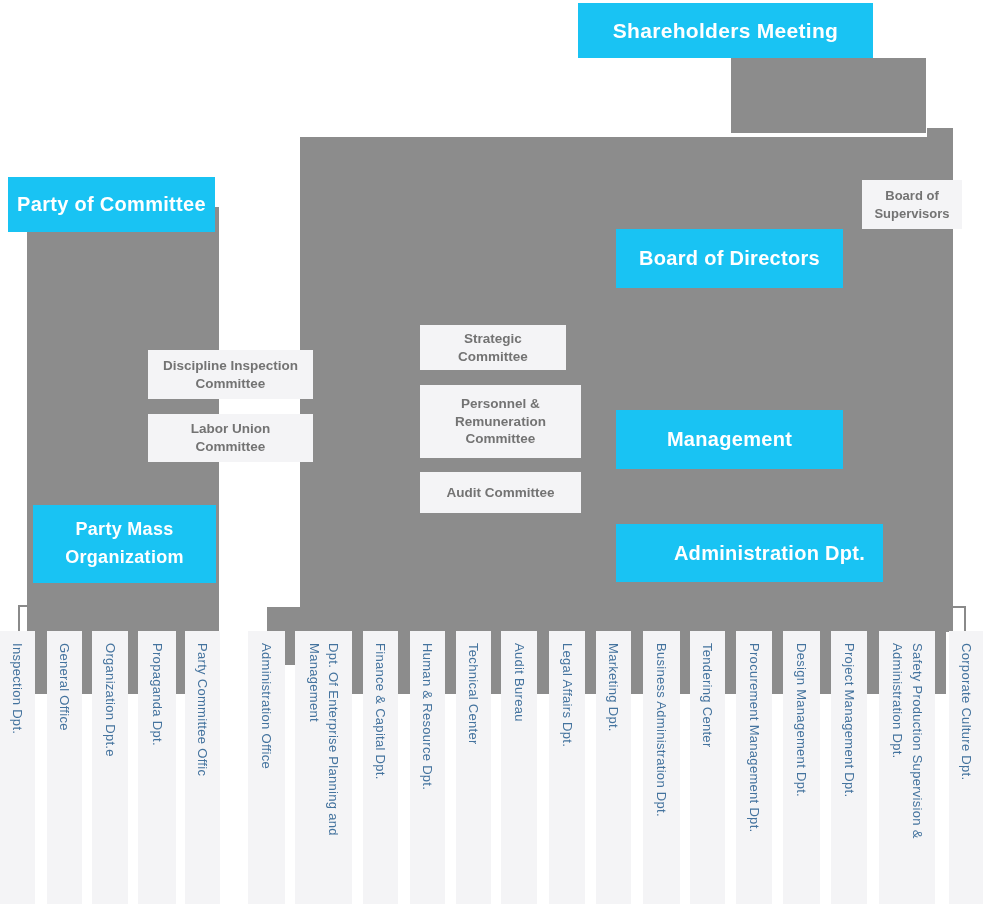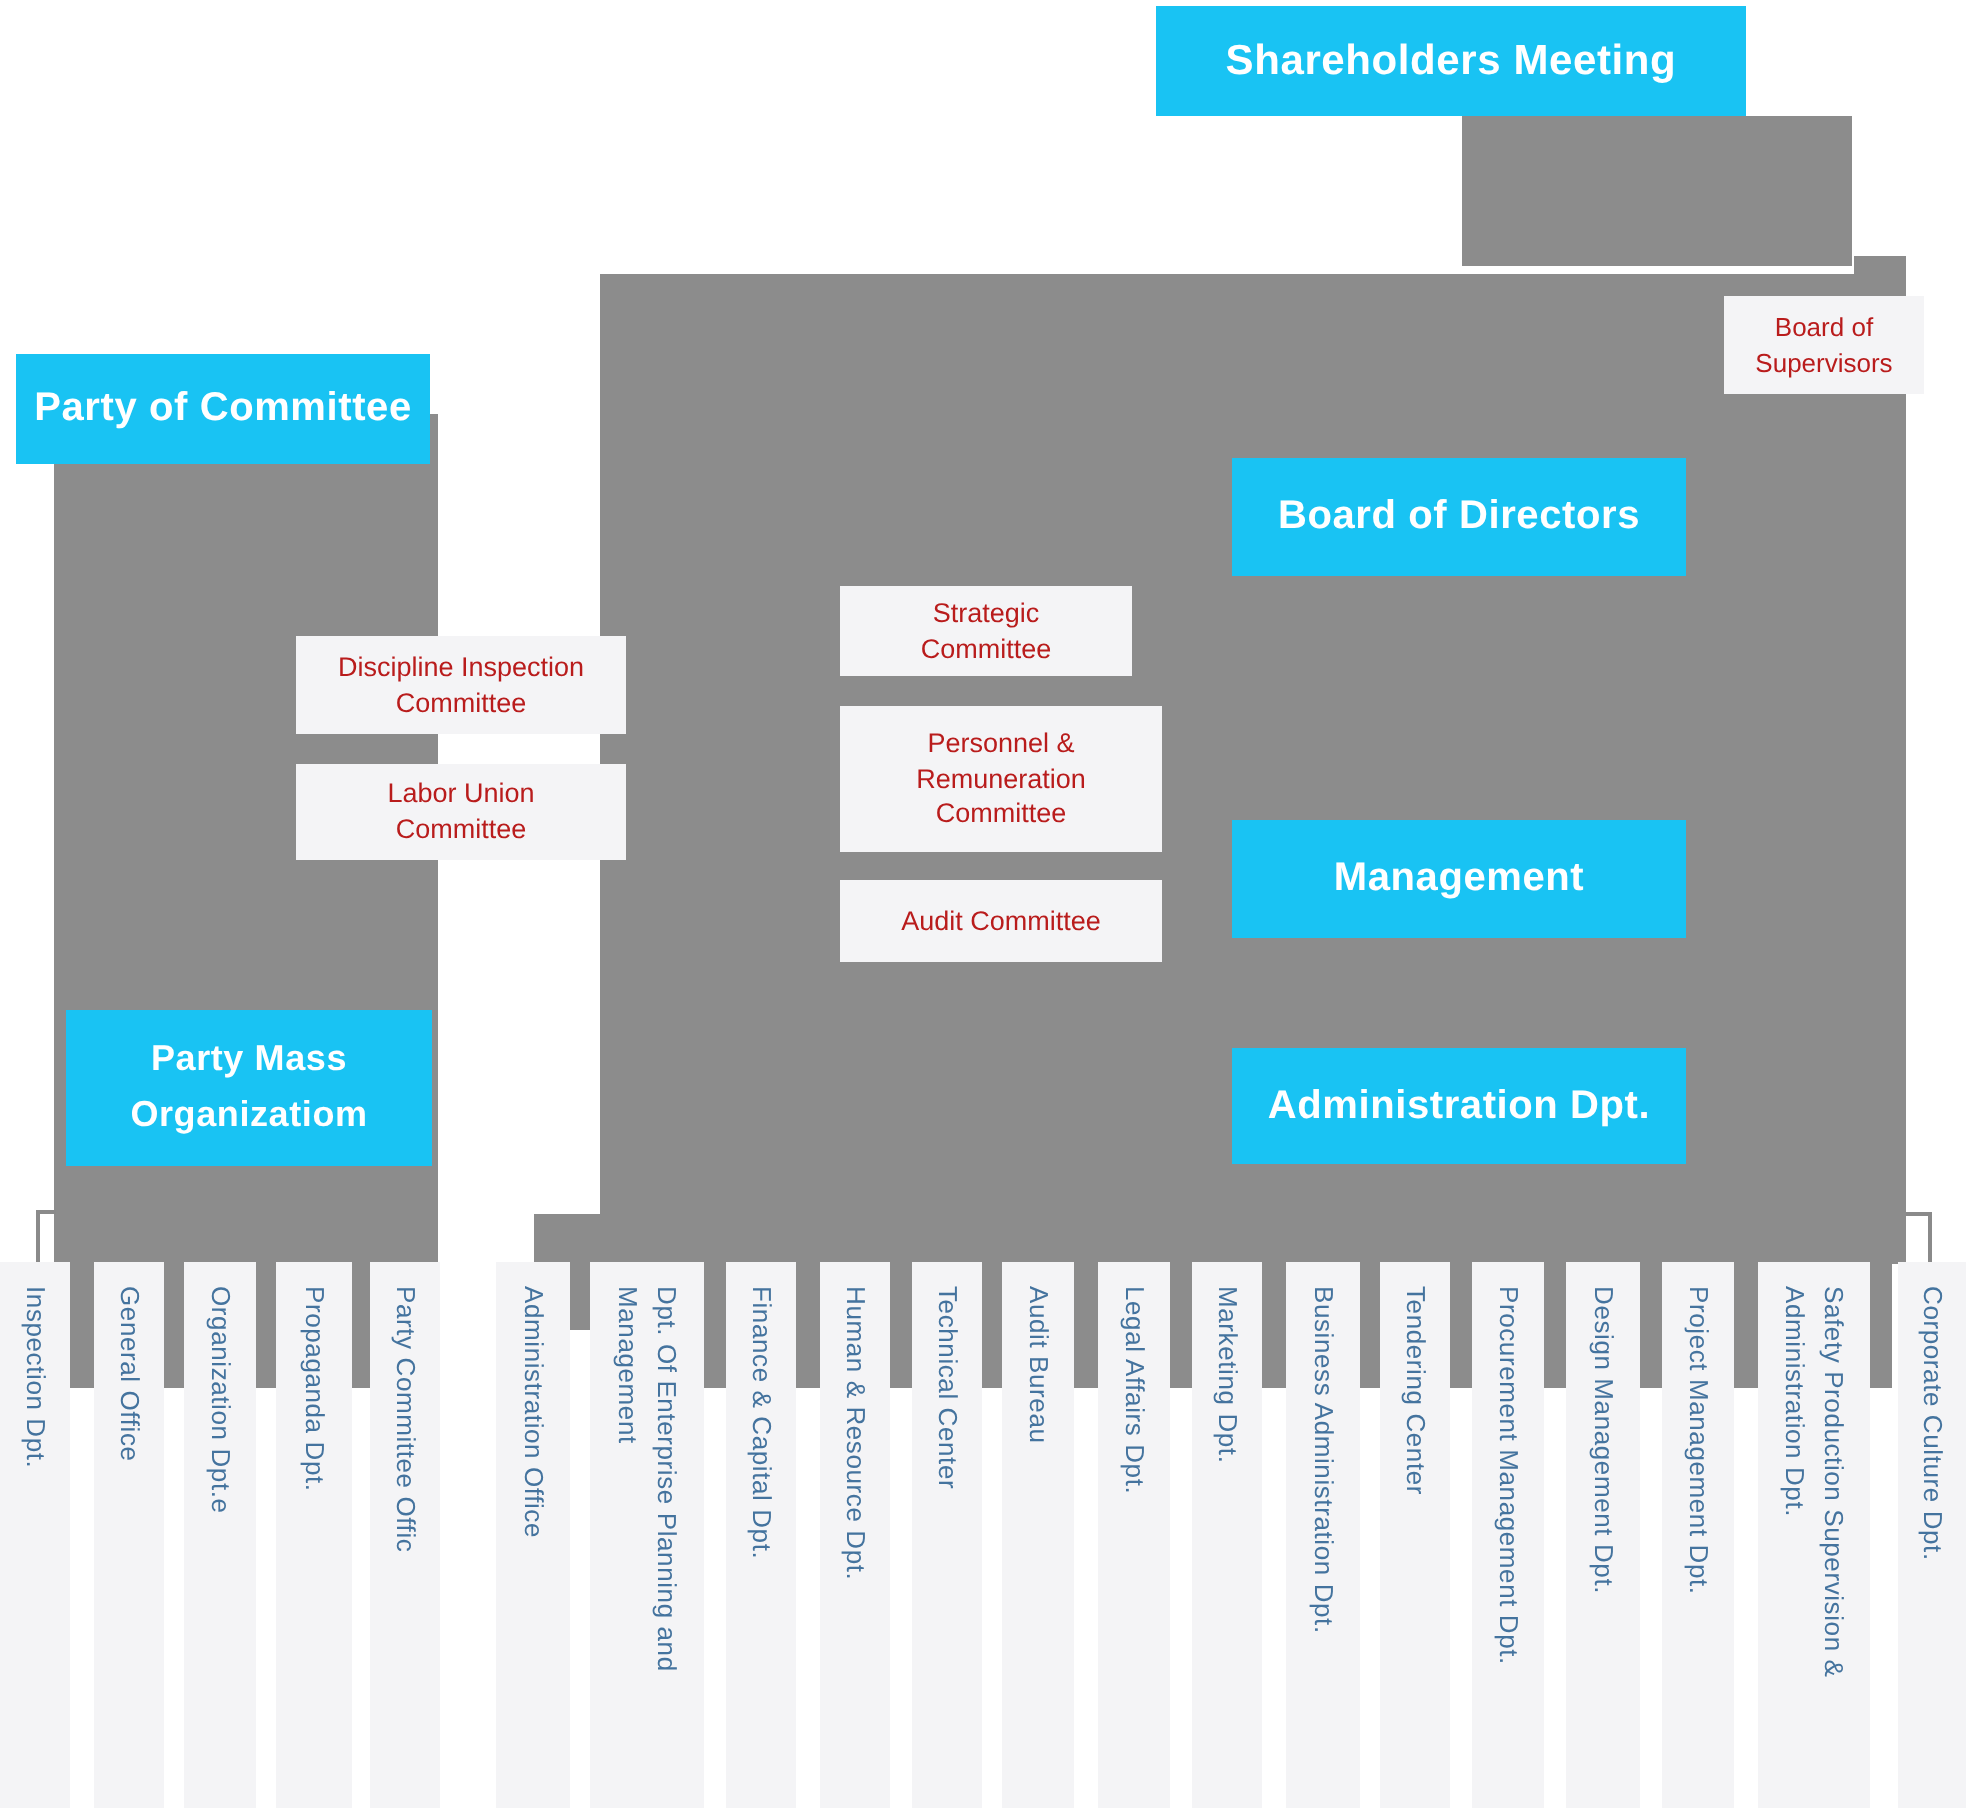--- a/index.html
+++ b/index.html
@@ -8,23 +8,23 @@
     overflow:hidden;font-family:"Liberation Sans",sans-serif;
   }
   .gray{position:absolute;background:#8c8c8c;z-index:1;}
   .hairline{position:absolute;background:#8a8a8a;z-index:1;}
   .cyan{
     position:absolute;z-index:3;background:#19c3f3;color:#ffffff;
     display:flex;align-items:center;justify-content:center;text-align:center;
     font-weight:600;white-space:pre-line;letter-spacing:.3px;
   }
   .panel{
-    position:absolute;z-index:3;background:#f4f4f6;color:#b91c1c;
+    position:absolute;z-index:3;background:#f4f4f6;color:#737373;
     display:flex;align-items:center;justify-content:center;text-align:center;
-    font-size:13.5px;line-height:1.32;white-space:pre-line;font-weight:400;
+    font-size:13.5px;line-height:1.32;white-space:pre-line;font-weight:700;margin-top:32px;
   }
   .dept{
     position:absolute;z-index:2;background:#f4f4f6;top:631px;height:273px;
     display:flex;justify-content:center;align-items:flex-start;
   }
   .dept span{
     writing-mode:vertical-rl;white-space:pre-line;color:#44739e;
     font-size:13px;line-height:1.5;padding-top:12px;letter-spacing:.3px;
   }
   .fs21{font-size:21px;} .fs20{font-size:20px;}
@@ -69,21 +69,21 @@
   </div>
   <div class="cyan fs20" style="left:8px;top:177px;width:207px;height:55px;">
     <span>Party of Committee</span>
   </div>
   <div class="cyan fs20" style="left:616px;top:229px;width:227px;height:59px;">
     <span>Board of Directors</span>
   </div>
   <div class="cyan fs20" style="left:616px;top:410px;width:227px;height:59px;">
     <span>Management</span>
   </div>
-  <div class="cyan fs20" style="left:616px;top:524px;width:227px;height:58px;">
+  <div class="cyan fs20" style="left:616px;top:524px;width:227px;height:58px;padding-left:40px;">
     <span>Administration Dpt.</span>
   </div>
   <div class="cyan fs18" style="left:20px;top:505px;width:183px;height:78px;margin-left:13px;">
     <span>Party Mass
 Organizatiom</span>
   </div>
 
   <div class="panel" style="left:862px;top:148px;width:100px;height:49px;font-size:13px;">
     <span>Board of
 Supervisors</span>

